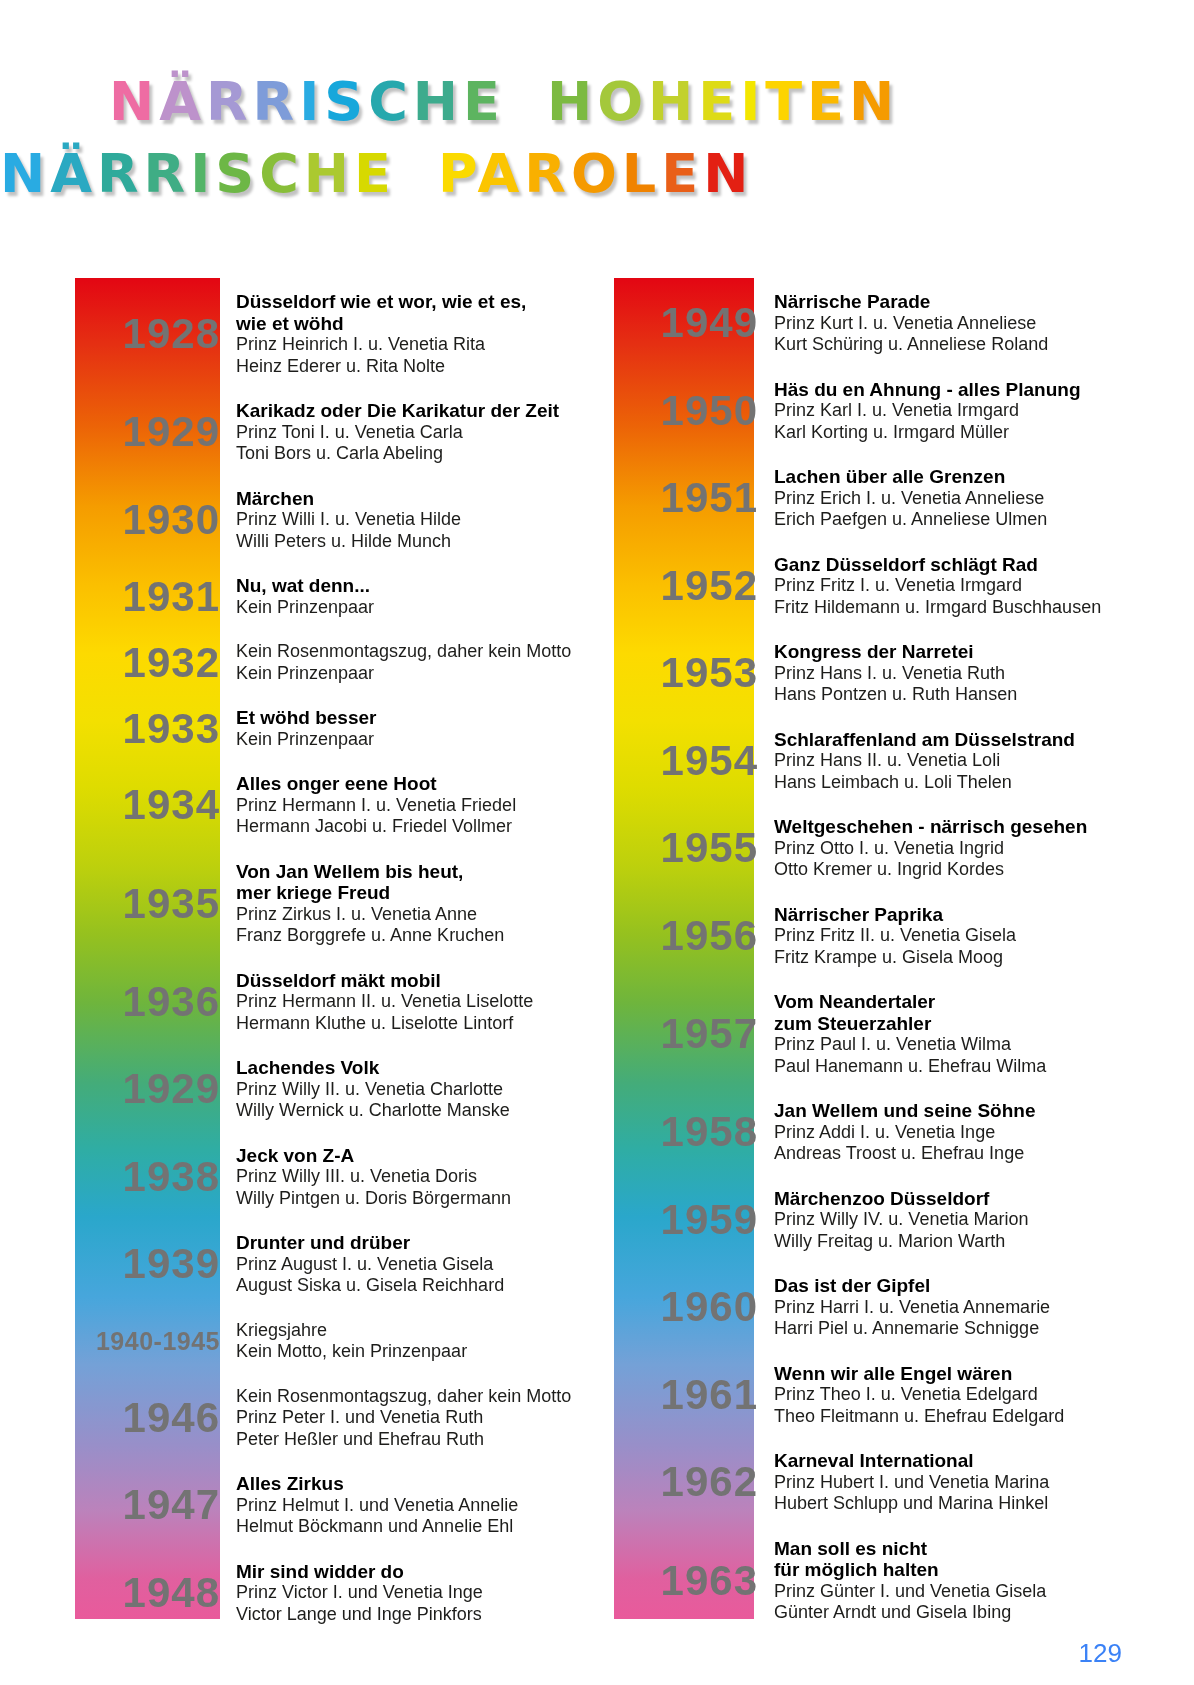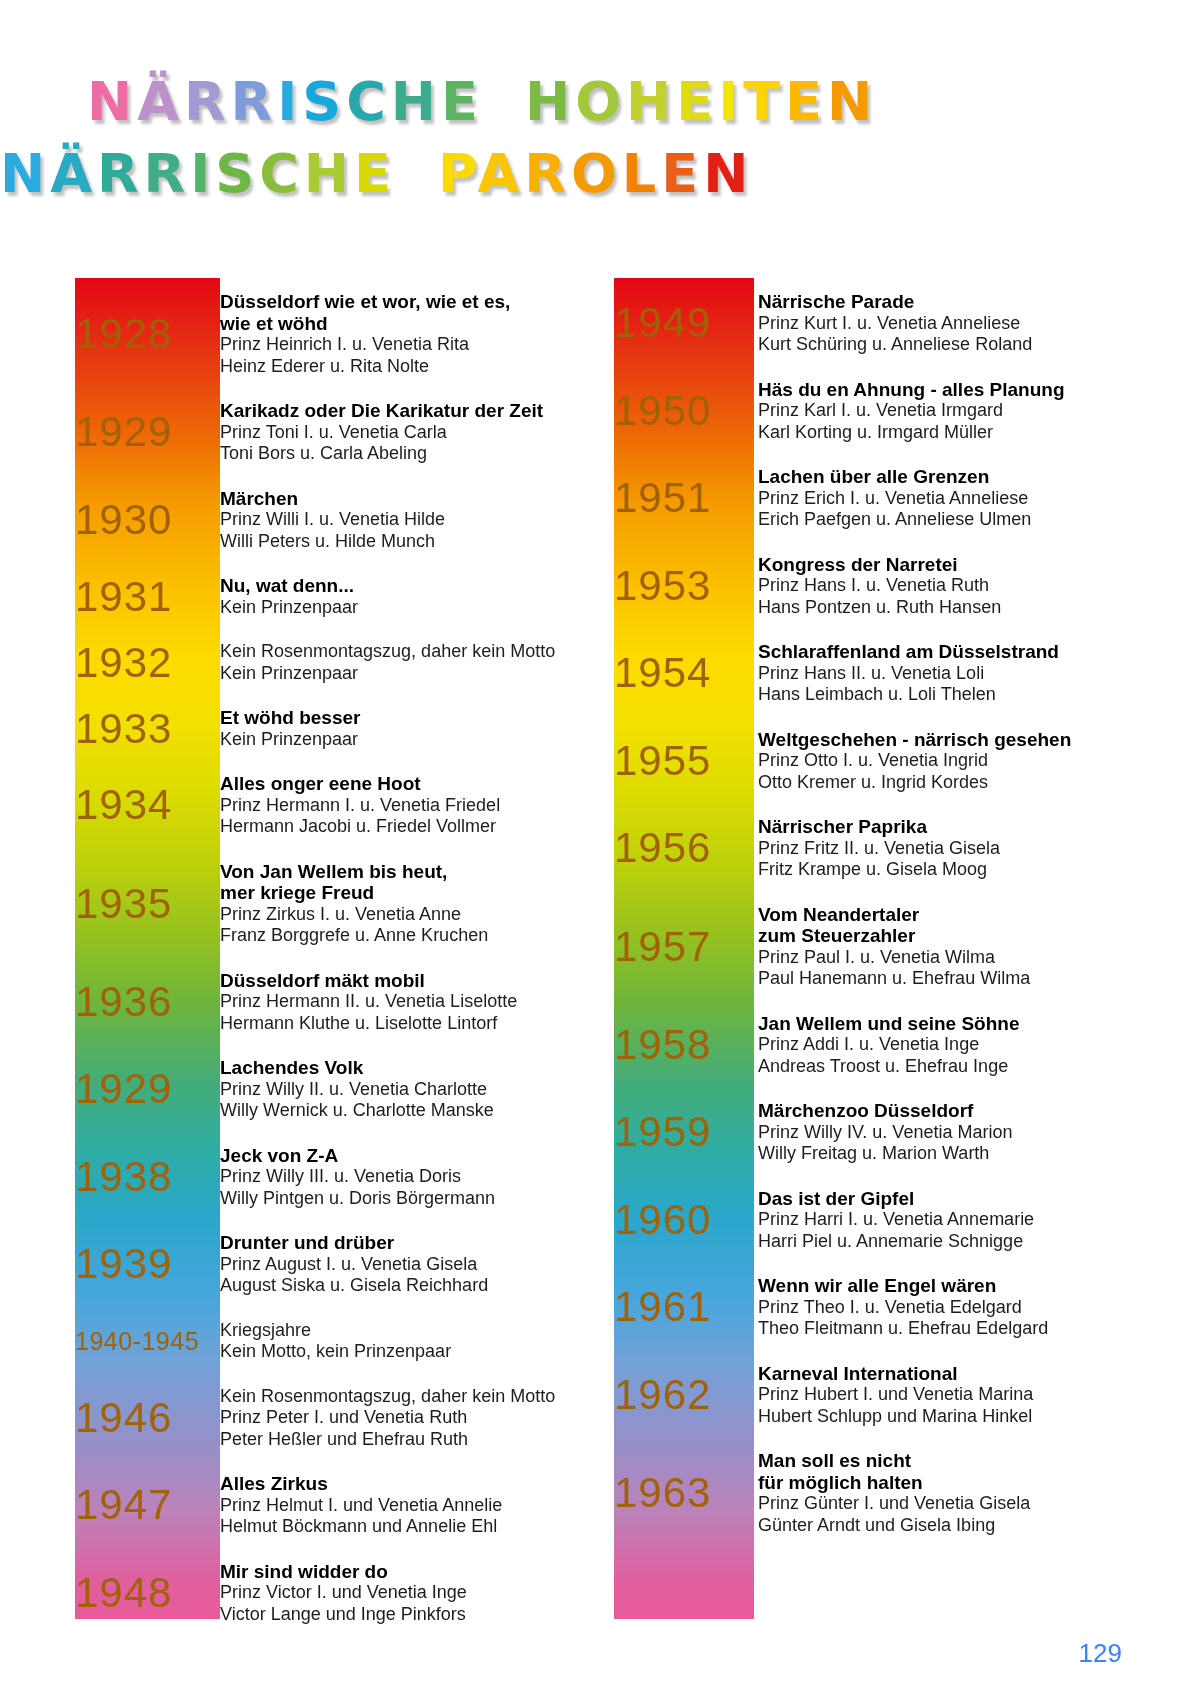--- a/index.html
+++ b/index.html
@@ -16,21 +16,21 @@
   
   .title-block { position: absolute; top: 66px; left: 0; width: 100%; }
   .title-line {
     white-space: nowrap;
     font-family: "DejaVu Sans", sans-serif;
     font-weight: bold;
     font-size: 54px;
     line-height: 72px;
     letter-spacing: 5px;
   }
-  .title-line-1 { margin-left: 87px; }
+  .title-line-1 { margin-left: 109px; }
   .title-line-2 { }
   .title-letter { text-shadow: 3px 4px 3px #c2c2c2; }
   .title-wordgap { display: inline-block; width: 42px; }
 
   
   .column { position: absolute; top: 278px; }
   .column-left  { left: 75px;  width: 516px; }
   .column-right { left: 614px; width: 512px; }
 
   .year-bar {
@@ -45,32 +45,32 @@
     position: relative;
     display: flex;
     flex-direction: column;
     gap: 23px;
     padding-top: 13px;
   }
   .entry { display: flex; align-items: center; }
 
   .year-cell {
     flex: 0 0 auto;
-    text-align: left;
-    color: #a16207;
-    font-weight: normal;
+    text-align: right;
+    color: #737373;
+    font-weight: bold;
     font-size: 42px;
     letter-spacing: 1px;
     line-height: 1;
   }
   .column-left  .year-cell { width: 145px; }
   .column-right .year-cell { width: 144px; }
   .year-cell.small { font-size: 25px; letter-spacing: 0.5px; }
 
-  .text-cell { padding-left: 0; }
+  .text-cell { padding-left: 16px; }
   .motto-line {
     font-weight: bold;
     font-size: 19px;
     line-height: 21.5px;
     color: #000000;
   }
   .name-line {
     font-size: 18px;
     line-height: 21.5px;
     color: #1d1d1b;
@@ -248,20 +248,28 @@
           </div>
           <div class="entry">
             <div class="year-cell">1951</div>
             <div class="text-cell">
               <div class="motto-line">Lachen über alle Grenzen</div>
               <div class="name-line">Prinz Erich I. u. Venetia Anneliese</div>
               <div class="name-line">Erich Paefgen u. Anneliese Ulmen</div>
             </div>
           </div>
           <div class="entry">
+            <div class="year-cell">1952</div>
+            <div class="text-cell">
+              <div class="motto-line">Ganz Düsseldorf schlägt Rad</div>
+              <div class="name-line">Prinz Fritz I. u. Venetia Irmgard</div>
+              <div class="name-line">Fritz Hildemann u. Irmgard Buschhausen</div>
+            </div>
+          </div>
+          <div class="entry">
             <div class="year-cell">1953</div>
             <div class="text-cell">
               <div class="motto-line">Kongress der Narretei</div>
               <div class="name-line">Prinz Hans I. u. Venetia Ruth</div>
               <div class="name-line">Hans Pontzen u. Ruth Hansen</div>
             </div>
           </div>
           <div class="entry">
             <div class="year-cell">1954</div>
             <div class="text-cell">

